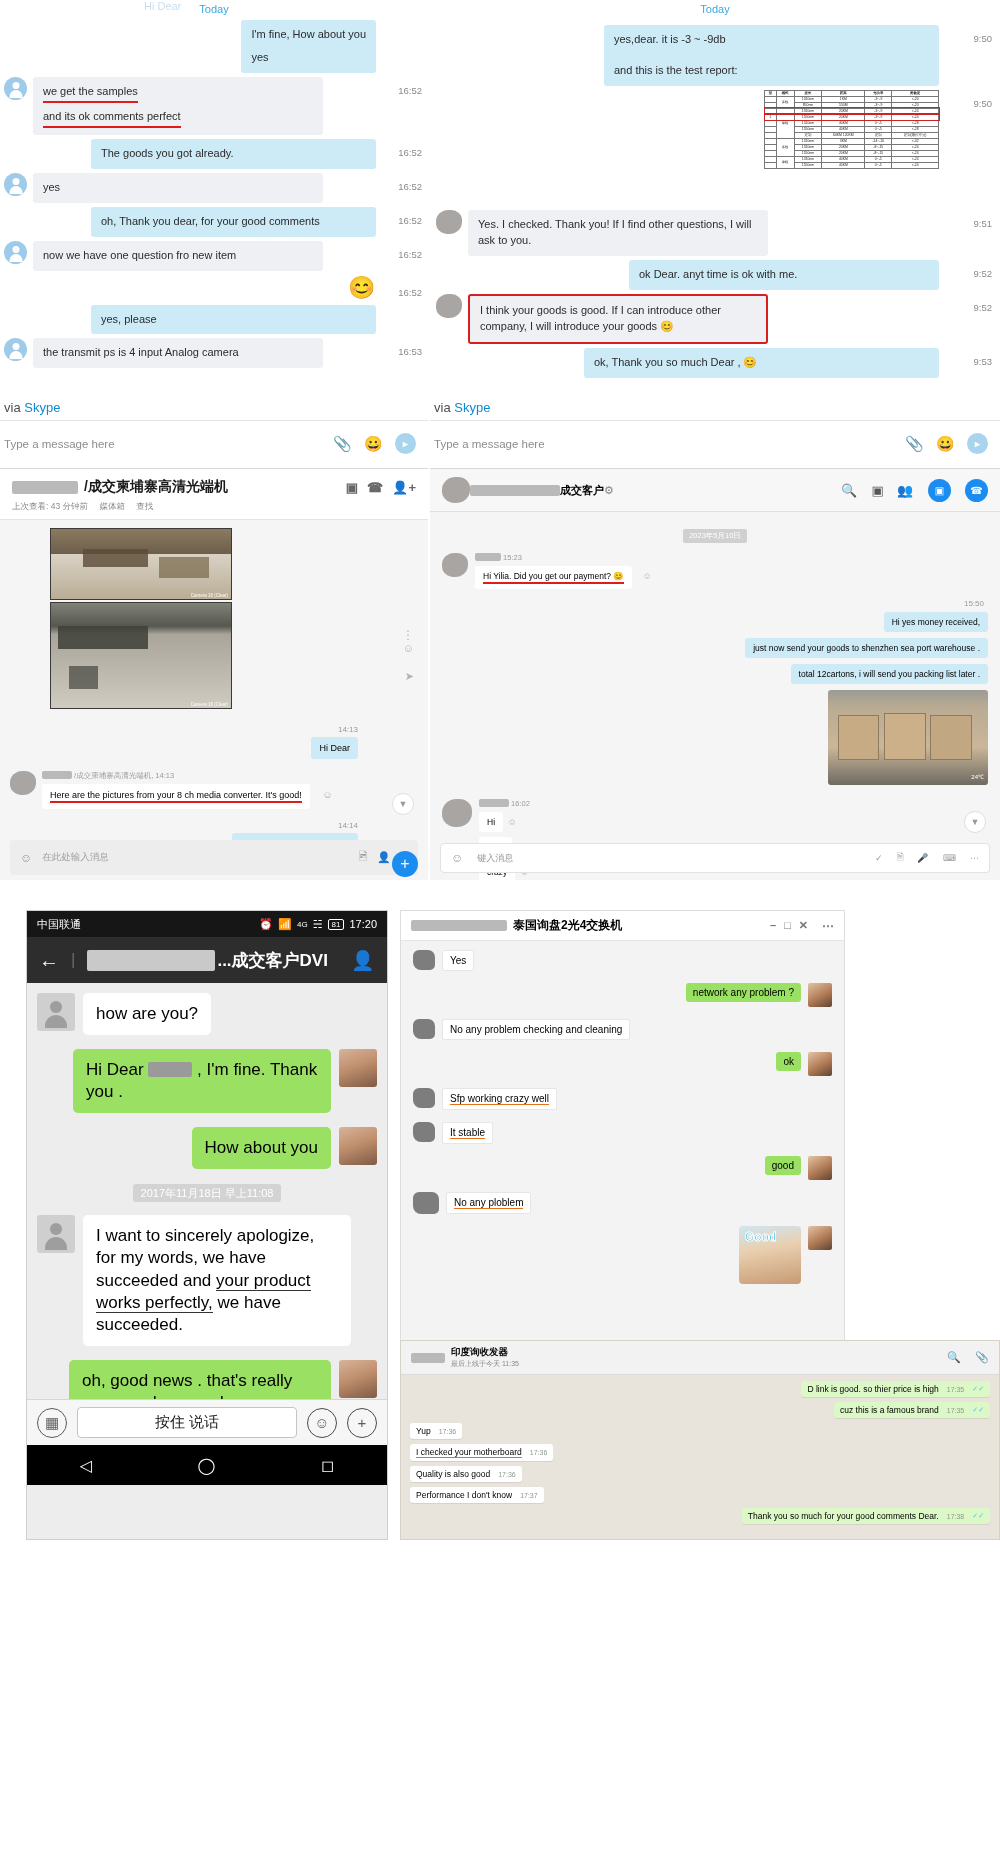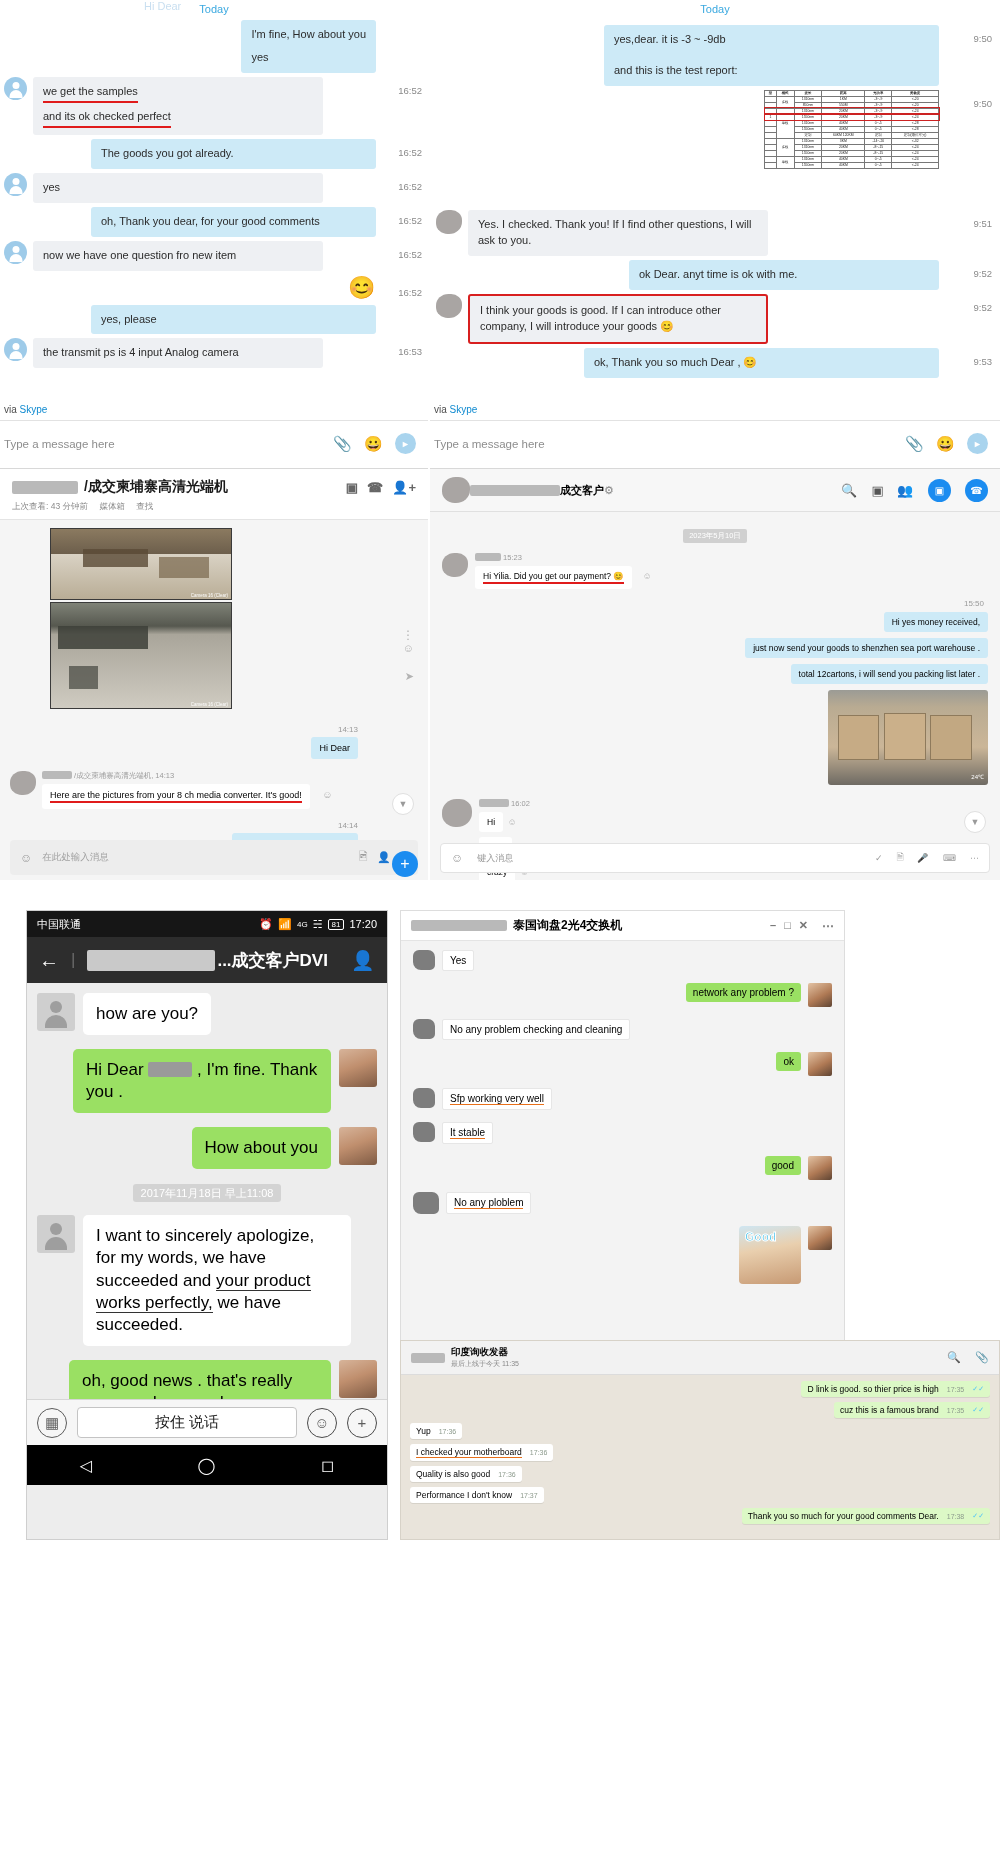--- a/index.html
+++ b/index.html
@@ -26,21 +26,21 @@
         width:7px; height:7px; border-radius:50%; background:#fff; }
   .av::after { content:""; position:absolute; left:50%; top:13px; transform:translateX(-50%);
         width:13px; height:8px; border-radius:7px 7px 0 0; background:#fff; }
   .av-gray { background:#a9a5a3; border-radius:48% 42% 50% 45%; }
   .av-gray::before,.av-gray::after{display:none;}
   .inrow { display:flex; align-items:flex-start; gap:6px; }
   .redunder { border-bottom:2px solid #e01b1b; display:inline-block; padding-bottom:1px;}
   .redbox { border:2px solid #d81f1f; }
 
   .skfoot { position:absolute; left:0; right:0; }
-  .viaskype { font-size:10px; color:#4d4d4d; padding:6px 4px 5px; border-bottom:1px solid #e2e2e2;}
+  .viaskype { font-size:13px; color:#4d4d4d; padding:6px 4px 5px; border-bottom:1px solid #e2e2e2;}
   .viaskype b { color:#0f8ad0; font-weight:normal; }
   .msgbar { display:flex; align-items:center; padding:12px 12px 12px 4px; }
   .msgbar .ph { flex:1; color:#8d8d8d; font-size:11.5px; }
   .clip { color:#1d7fbf; font-size:15px; margin-right:12px; }
   .emo  { font-size:15px; margin-right:12px; }
   .sendbtn { width:21px;height:21px;border-radius:50%;background:#a9d4ee;display:flex;
              align-items:center;justify-content:center;color:#fff;font-size:9px;}
 
   
   .report { width:175px; border-collapse:collapse; font-size:3.4px; color:#222; background:#fff;}
@@ -153,21 +153,21 @@
         <span>I'm fine, How about you</span><br>
         <span style="display:inline-block;margin-top:7px;">yes</span>
       </span>
     </div>
 
     <div class="row" style="padding-right:48px;">
       <div class="inrow">
         <span class="av"></span>
         <span class="bubble b-in" style="min-width:290px;">
           <span class="redunder">we get the samples</span><br>
-          <span class="redunder" style="margin-top:6px;">and its ok checked perfect</span>
+          <span class="redunder" style="margin-top:6px;">and its ok comments perfect</span>
         </span>
       </div>
       <span class="time">16:52</span>
     </div>
 
     <div class="row out" style="padding-right:48px;">
       <span class="bubble b-out" style="min-width:285px;">The goods you got already.</span>
       <span class="time">16:52</span>
     </div>
 
@@ -642,21 +642,21 @@
       <span class="qav"></span>
       <span class="qbub-w">No any problem  checking and cleaning</span>
     </div>
     <div class="qrow r">
       <span class="qav-photo"></span>
       <span class="qbub-g">ok</span>
     </div>
     <div class="qrow">
       <span class="qav"></span>
       <span class="qbub-w">
-        <span class="orangeU">Sfp working very well</span>
+        <span class="orangeU">Sfp working crazy well</span>
       </span>
     </div>
     <div class="qrow">
       <span class="qav"></span>
       <span class="qbub-w">
         <span class="orangeU">It stable</span>
       </span>
     </div>
     <div class="qrow r">
       <span class="qav-photo"></span>

